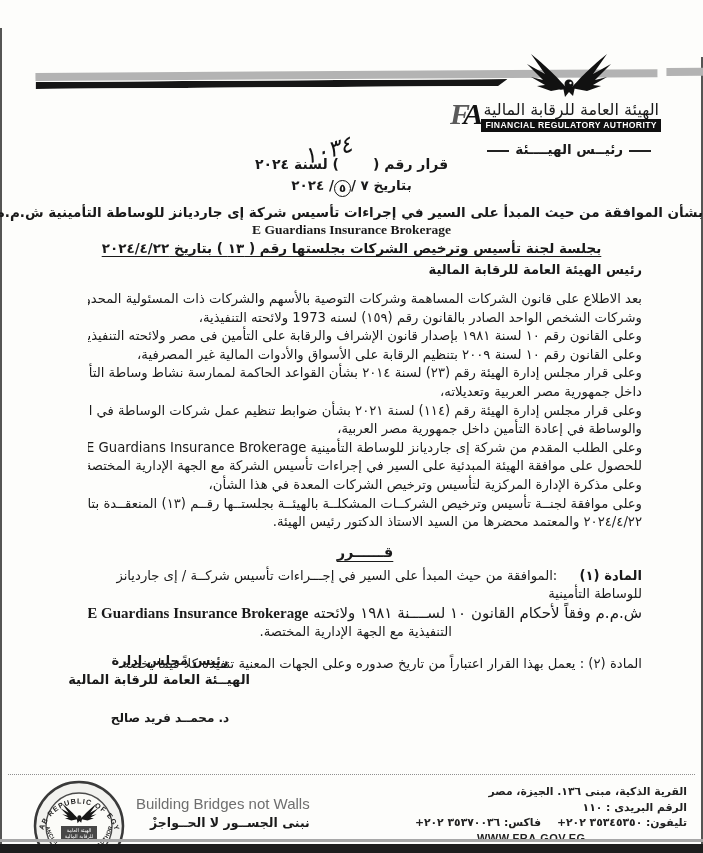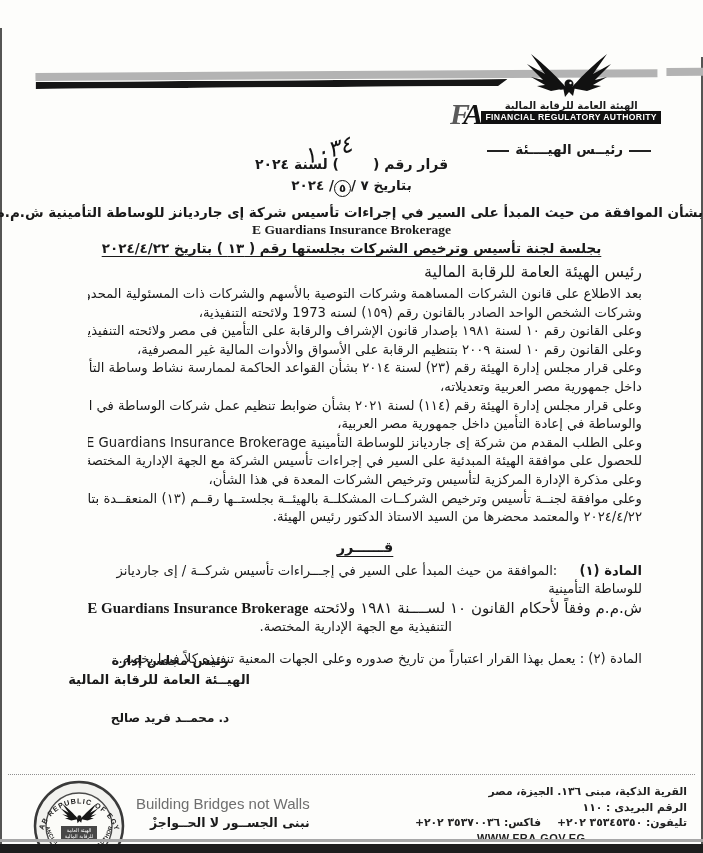--- a/index.html
+++ b/index.html
@@ -20,21 +20,21 @@
     clip-path:polygon(0 0,100% 0,98% 100%,0 100%);}
 
   
   .logo-block{position:absolute;right:42px;top:50px;width:185px;text-align:center;}
   .eagle{display:block;margin:0 auto -2px auto;}
   .fa-row{display:flex;align-items:flex-start;justify-content:flex-end;gap:2px;}
   .fa-mark{font-family:"Liberation Serif",serif;font-weight:bold;font-style:italic;
     font-size:30px;line-height:28px;letter-spacing:-4px;color:#111;margin-left:32px;}
   .fa-mark .f{color:#5a5a5a;}
   .names{display:flex;flex-direction:column;align-items:stretch;}
-  .brand-ar{font-size:10px;font-weight:bold;white-space:nowrap;direction:rtl;}
+  .brand-ar{font-size:16px;font-weight:normal;white-space:nowrap;direction:rtl;}
   .brand-en{background:#101010;color:#fff;font-size:8.6px;font-weight:bold;
     letter-spacing:.4px;padding:1px 4px 2px 4px;white-space:nowrap;
     font-family:"Liberation Sans",sans-serif;}
 
   
   .chief{position:absolute;top:141px;right:52px;width:155px;display:flex;align-items:center;gap:6px;direction:rtl;}
   .chief .dash{flex:0 0 22px;height:2px;background:#222;margin-top:3px;}
   .chief .t{font-size:13.5px;font-weight:bold;white-space:nowrap;}
 
   
@@ -47,21 +47,21 @@
   .circled{display:inline-block;border:1.6px solid #111;border-radius:50%;
     width:15px;height:15px;line-height:14px;font-size:11.5px;text-align:center;vertical-align:-2px;}
   .subject-line{margin-top:7px;font-size:13.5px;font-weight:bold;white-space:nowrap;}
   .company-en{margin-top:2px;font-family:"Liberation Serif","DejaVu Serif",serif;
     font-size:13.5px;font-weight:bold;direction:ltr;}
   .session-line{margin-top:2px;font-size:13.5px;font-weight:bold;text-decoration:underline;
     text-underline-offset:3px;white-space:nowrap;}
 
   
   .body-text{position:absolute;top:262px;right:61px;left:88px;direction:rtl;text-align:right;overflow:hidden;}
-  .body-heading{font-size:16px;font-weight:normal;margin-bottom:4px;}
+  .body-heading{font-size:13px;font-weight:bold;margin-bottom:13px;}
   .bline{font-size:13.2px;line-height:18.6px;white-space:nowrap;}
   .res-heading{margin:10px 0 6px 0;text-align:center;}
   .res-heading span{font-size:14.5px;font-weight:bold;text-decoration:underline;
     text-underline-offset:4px;letter-spacing:1px;}
   .article{font-size:13.2px;line-height:18.6px;}
   .article .lbl{font-weight:bold;margin-left:18px;}
   .a1-l2{font-size:15px;line-height:18.6px;white-space:nowrap;}
   .a1-l2 .lat{font-family:"Liberation Serif","DejaVu Serif",serif;font-weight:bold;direction:ltr;unicode-bidi:isolate;}
   .a1-l3{font-size:13.2px;line-height:18.6px;padding-right:190px;white-space:nowrap;}
   .article2{margin-top:14px;font-size:13.2px;line-height:18.6px;white-space:nowrap;}

